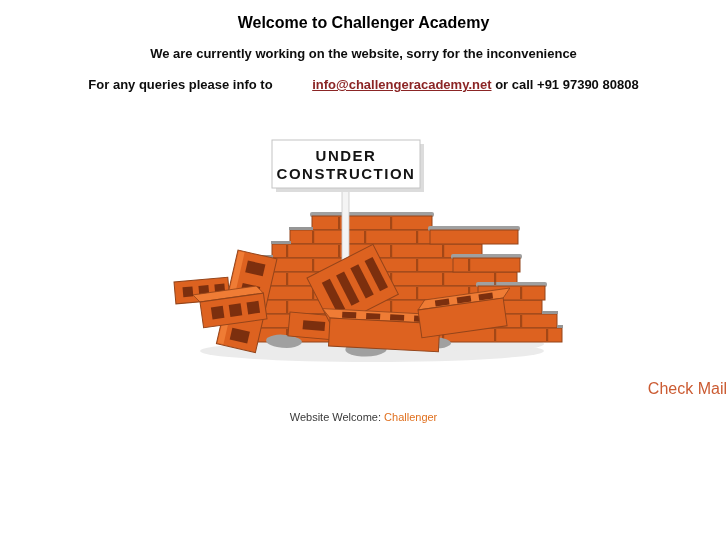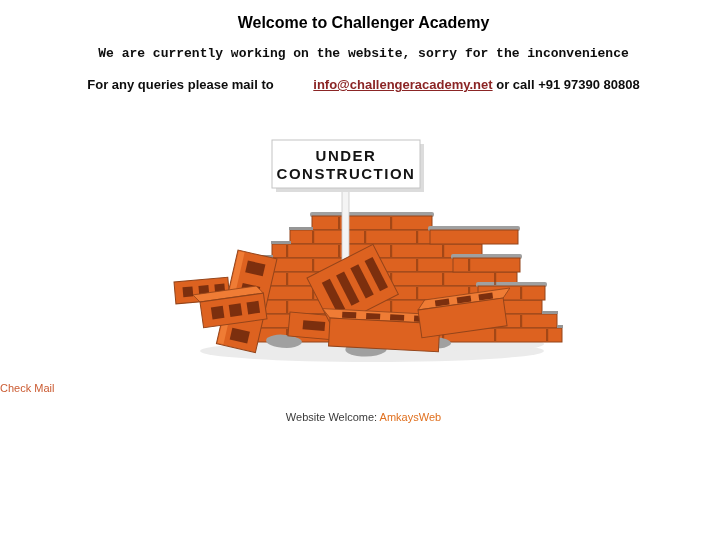--- a/index.html
+++ b/index.html
@@ -14,32 +14,32 @@
   .page { width: 727px; height: 545px; background: #fff; }
 
   .title {
     margin: 13px 0 0;
     font-size: 16px; line-height: 19px;
     font-weight: bold; text-align: center; color: #000000;
   }
   .subtitle {
     margin: 14px 0 0;
     font-size: 13px; line-height: 15px;
-    font-weight: bold; text-align: center; color: #0d0d0d; font-family: Liberation Mono, monospace;
+    font-weight: bold; text-align: center; color: #0d0d0d;
   }
   .contact {
     margin: 16px 0 0;
     font-size: 13px; line-height: 15px;
     font-weight: bold; text-align: center; color: #0d0d0d;
   }
   .contact a.email-link { color: #8b2525; font-weight: bold; margin-left: 36px; }
 
   .illustration { width: 400px; height: 250px; margin: 28px auto 0; }
 
-  .checkmail-row { margin: 12px 0 16px; text-align: left; font-size: 11px; line-height: 13px; }
+  .checkmail-row { margin: 12px 0 16px; text-align: right; font-size: 16px; line-height: 13px; }
   .checkmail-row a { color: #cb5b32; text-decoration: none; }
   .credit-row { margin: 8px 0 0; text-align: center; font-size: 11px; line-height: 13px; color: #3a3a3a; }
   .credit-row a { color: #e0701f; text-decoration: none; }
 
   
   .row, .brickface { fill: #dd6220; stroke: #93441a; stroke-width: 1; }
   .vg       { fill: #8a3c12; opacity: .7; }
   .slot     { fill: #7c2f0e; stroke: none; }
   .topface  { fill: #ef7c35; stroke: #93441a; stroke-width: .8; }
   .hl       { fill: #ef7c35; stroke: none; }
@@ -57,21 +57,21 @@
 </style>
 </head>
 <body>
 
 <div class="page">
 
   <h1 class="title">Welcome to Challenger Academy</h1>
 
   <p class="subtitle">We are currently working on the website, sorry for the inconvenience</p>
 
-  <p class="contact"><span>For any queries please mail to </span><a href="#" class="email-link">info@challengeracademy.net</a><span> or call +91 97390 80808</span></p>
+  <p class="contact"><span>For any queries please info to </span><a href="#" class="email-link">info@challengeracademy.net</a><span> or call +91 97390 80808</span></p>
 
   <div class="illustration">
     <svg viewBox="0 0 400 250" width="400" height="250">
       <g transform="translate(8,0)">
 
         <g>
           <ellipse class="shadow" cx="200" cy="231" rx="172" ry="11"></ellipse>
           <ellipse class="shadow" cx="310" cy="224" rx="62" ry="7"></ellipse>
         </g>
 
@@ -214,15 +214,15 @@
             <rect class="slot" x="40" y="-7" width="14" height="6"></rect>
             <rect class="slot" x="62" y="-7" width="14" height="6"></rect>
           </g>
         </g>
       </g>
     </svg>
   </div>
 
   <p class="checkmail-row"><a href="#">Check Mail</a></p>
 
-  <p class="credit-row"><span>Website Welcome: </span><a href="#">AmkaysWeb</a></p>
+  <p class="credit-row"><span>Website Welcome: </span><a href="#">Challenger</a></p>
 
 </div>
 
 </body></html>

